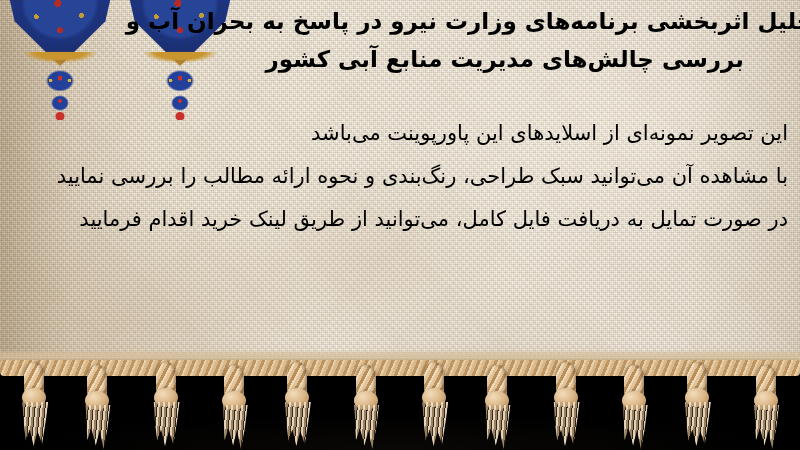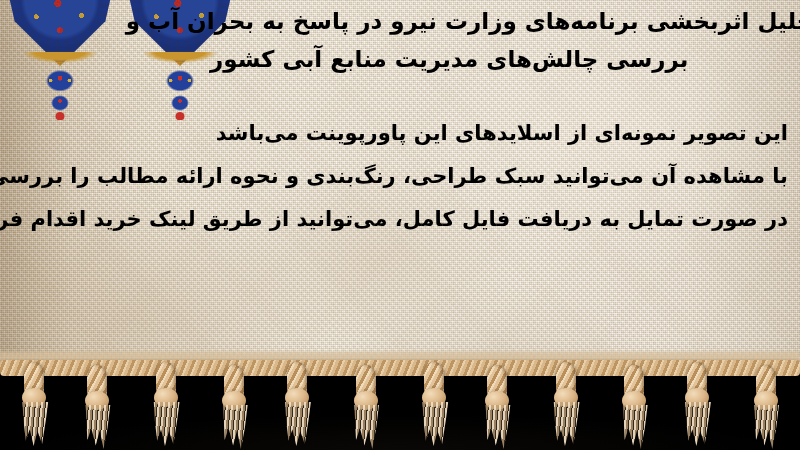--- a/index.html
+++ b/index.html
@@ -158,30 +158,30 @@
     font-size:23px;
     font-weight:bold;
     line-height:38px;
     white-space:nowrap;
     letter-spacing:0px;
   }
   .title-line.t1{
     text-align:right;
     margin-right:-22px;
   }
-  .title-line.t2{text-align:left;padding-right:42px;}
+  .title-line.t2{text-align:right;padding-right:56px;}
 
   .body-block{
     position:absolute;top:112px;right:12px;width:776px;
     text-align:right;
   }
   .body-line{
     color:#000;
     font-size:21px;
-    font-weight:bold;
+    font-weight:normal;
     line-height:43px;
     white-space:nowrap;
   }
 
   
   .fringe-zone{
     position:absolute;left:0;bottom:0;width:800px;height:100px;
   }
   .black-band{
     position:absolute;left:0;bottom:0;width:800px;height:86px;

